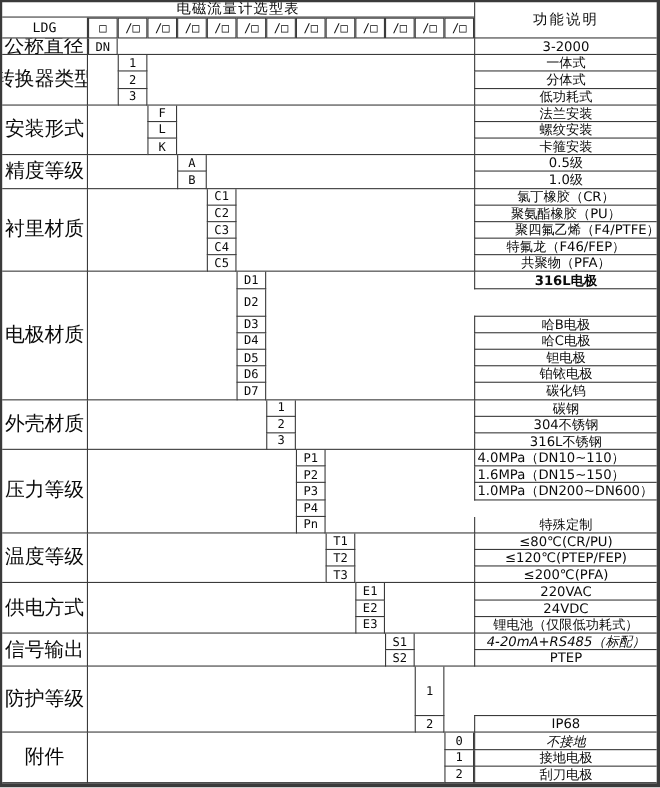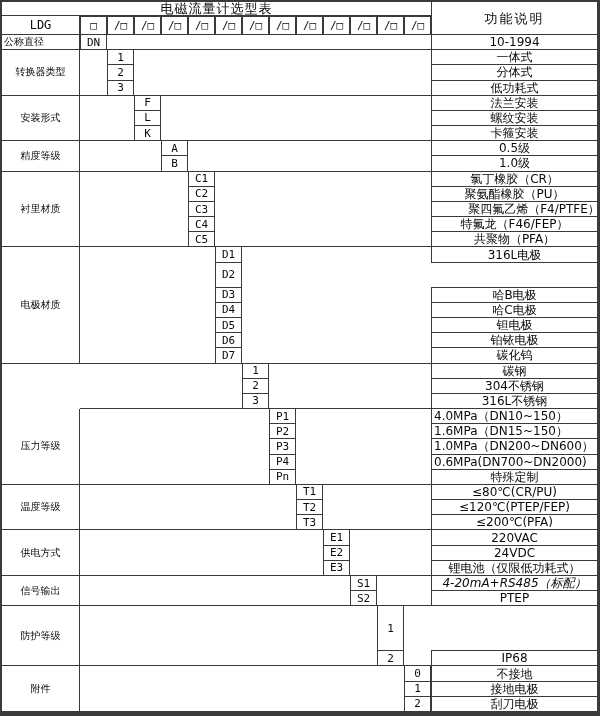--- a/index.html
+++ b/index.html
@@ -19,21 +19,21 @@
   }
   .cell{display:flex;align-items:center;justify-content:center;overflow:hidden;line-height:1;white-space:nowrap;}
   .bb{border-bottom:1px solid #3a3a3a;}
   .bt{border-top:1px solid #3a3a3a;}
   .bl{border-left:1px solid #3a3a3a;}
   .br{border-right:1px solid #3a3a3a;}
   .title-cell{grid-column:1/15;grid-row:1;font-size:13px;letter-spacing:1px;}
   .header-cell{grid-column:15;grid-row:1/3;font-size:13px;letter-spacing:2px;}
   .ldg-cell{grid-column:1;grid-row:2;font-size:12px;font-family:"DejaVu Sans Mono",monospace;}
   .slot-cell{grid-row:2;font-size:11px;font-family:"DejaVu Sans Mono",monospace;padding-bottom:1px;}
-  .label-cell{grid-column:1;font-size:10px;}
+  .label-cell{grid-column:1;font-size:18px;}
   .label-left{justify-content:flex-start;padding-left:2px;}
   .code-cell{font-size:11px;font-family:"DejaVu Sans Mono",monospace;}
   .func-cell{grid-column:15;font-size:12px;}
   .func-left{justify-content:flex-start;padding-left:2px;}
 </style>
 </head>
 <body>
 
 <div class="tbl">
   <div class="cell title-cell bb">电磁流量计选型表</div>
@@ -49,21 +49,21 @@
     <div class="cell slot-cell bt bb bl br" style="grid-column: 8;">/□</div>
     <div class="cell slot-cell bt bb bl br" style="grid-column: 9;">/□</div>
     <div class="cell slot-cell bt bb bl br" style="grid-column: 10;">/□</div>
     <div class="cell slot-cell bt bb bl br" style="grid-column: 11;">/□</div>
     <div class="cell slot-cell bt bb bl br" style="grid-column: 12;">/□</div>
     <div class="cell slot-cell bt bb bl br" style="grid-column: 13;">/□</div>
     <div class="cell slot-cell bt bb bl br" style="grid-column: 14;">/□</div>
     <div class="cell label-cell bb br label-left" style="grid-row: 3 / 4;">公称直径</div>
     <div class="cell code-cell bl br bb" style="grid-area: 3 / 2;">DN</div>
     <div class="cell bb" style="grid-area: 3 / 3 / 4 / 15;"></div>
-    <div class="cell func-cell bl bb" style="grid-row: 3;">10-1994</div>
+    <div class="cell func-cell bl bb" style="grid-row: 3;">3-2000</div>
     <div class="cell label-cell bb br" style="grid-row: 4 / 7;">转换器类型</div>
     <div class="cell bb" style="grid-area: 4 / 2 / 7 / 3;"></div>
     <div class="cell code-cell bl br bb" style="grid-area: 4 / 3;">1</div>
     <div class="cell code-cell bl br bb" style="grid-area: 5 / 3;">2</div>
     <div class="cell code-cell bl br bb" style="grid-area: 6 / 3;">3</div>
     <div class="cell bb" style="grid-area: 4 / 4 / 7 / 15;"></div>
     <div class="cell func-cell bl bb" style="grid-row: 4;">一体式</div>
     <div class="cell func-cell bl bb" style="grid-row: 5;">分体式</div>
     <div class="cell func-cell bl bb" style="grid-row: 6;">低功耗式</div>
     <div class="cell label-cell bb br" style="grid-row: 7 / 10;">安装形式</div>
@@ -98,47 +98,47 @@
     <div class="cell label-cell bb br" style="grid-row: 17 / 24;">电极材质</div>
     <div class="cell bb" style="grid-area: 17 / 2 / 24 / 7;"></div>
     <div class="cell code-cell bl br bb" style="grid-area: 17 / 7;">D1</div>
     <div class="cell code-cell bl br bb" style="grid-area: 18 / 7;">D2</div>
     <div class="cell code-cell bl br bb" style="grid-area: 19 / 7;">D3</div>
     <div class="cell code-cell bl br bb" style="grid-area: 20 / 7;">D4</div>
     <div class="cell code-cell bl br bb" style="grid-area: 21 / 7;">D5</div>
     <div class="cell code-cell bl br bb" style="grid-area: 22 / 7;">D6</div>
     <div class="cell code-cell bl br bb" style="grid-area: 23 / 7;">D7</div>
     <div class="cell bb" style="grid-area: 17 / 8 / 24 / 15;"></div>
-    <div class="cell func-cell bl bb" style="grid-row: 17;">316L电极</div>
+    <div class="cell func-cell bl bb" style="grid-row: 17; font-weight: bold;">316L电极</div>
     <div class="cell func-cell bl bb" style="grid-row: 18; margin-top: 24px;">钛合金</div>
     <div class="cell func-cell bl bb" style="grid-row: 19;">哈B电极</div>
     <div class="cell func-cell bl bb" style="grid-row: 20;">哈C电极</div>
     <div class="cell func-cell bl bb" style="grid-row: 21;">钽电极</div>
     <div class="cell func-cell bl bb" style="grid-row: 22;">铂铱电极</div>
     <div class="cell func-cell bl bb" style="grid-row: 23; text-align: right;">碳化钨</div>
+    <div class="cell label-cell bb br" style="grid-row: 24 / 27;">外壳材质</div>
     <div class="cell bb" style="grid-area: 24 / 2 / 27 / 8;"></div>
     <div class="cell code-cell bl br bb" style="grid-area: 24 / 8;">1</div>
     <div class="cell code-cell bl br bb" style="grid-area: 25 / 8;">2</div>
     <div class="cell code-cell bl br bb" style="grid-area: 26 / 8;">3</div>
     <div class="cell bb" style="grid-area: 24 / 9 / 27 / 15;"></div>
     <div class="cell func-cell bl bb" style="grid-row: 24;">碳钢</div>
     <div class="cell func-cell bl bb" style="grid-row: 25;">304不锈钢</div>
     <div class="cell func-cell bl bb" style="grid-row: 26;">316L不锈钢</div>
     <div class="cell label-cell bb br" style="grid-row: 27 / 32;">压力等级</div>
     <div class="cell bb" style="grid-area: 27 / 2 / 32 / 9;"></div>
     <div class="cell code-cell bl br bb" style="grid-area: 27 / 9;">P1</div>
     <div class="cell code-cell bl br bb" style="grid-area: 28 / 9;">P2</div>
     <div class="cell code-cell bl br bb" style="grid-area: 29 / 9;">P3</div>
     <div class="cell code-cell bl br bb" style="grid-area: 30 / 9;">P4</div>
     <div class="cell code-cell bl br bb" style="grid-area: 31 / 9;">Pn</div>
     <div class="cell bb" style="grid-area: 27 / 10 / 32 / 15;"></div>
-    <div class="cell func-cell bl bb func-left" style="grid-row: 27;">4.0MPa（DN10~150）</div>
+    <div class="cell func-cell bl bb func-left" style="grid-row: 27;">4.0MPa（DN10~110）</div>
     <div class="cell func-cell bl bb func-left" style="grid-row: 28;">1.6MPa（DN15~150）</div>
     <div class="cell func-cell bl bb func-left" style="grid-row: 29;">1.0MPa（DN200~DN600）</div>
-    <div class="cell func-cell bl bb func-left" style="grid-row: 30;">0.6MPa(DN700~DN2000)</div>
     <div class="cell func-cell bl bb" style="grid-row: 31;">特殊定制</div>
     <div class="cell label-cell bb br" style="grid-row: 32 / 35;">温度等级</div>
     <div class="cell bb" style="grid-area: 32 / 2 / 35 / 10;"></div>
     <div class="cell code-cell bl br bb" style="grid-area: 32 / 10;">T1</div>
     <div class="cell code-cell bl br bb" style="grid-area: 33 / 10;">T2</div>
     <div class="cell code-cell bl br bb" style="grid-area: 34 / 10;">T3</div>
     <div class="cell bb" style="grid-area: 32 / 11 / 35 / 15;"></div>
     <div class="cell func-cell bl bb" style="grid-row: 32;">≤80℃(CR/PU)</div>
     <div class="cell func-cell bl bb" style="grid-row: 33;">≤120℃(PTEP/FEP)</div>
     <div class="cell func-cell bl bb" style="grid-row: 34;">≤200℃(PFA)</div>
@@ -163,16 +163,16 @@
     <div class="cell code-cell bl br bb" style="grid-area: 40 / 13;">1</div>
     <div class="cell code-cell bl br bb" style="grid-area: 41 / 13;">2</div>
     <div class="cell bb" style="grid-area: 40 / 14 / 42 / 15;"></div>
     <div class="cell func-cell bl bb" style="grid-row: 40; margin-top: 44px;">IP65</div>
     <div class="cell func-cell bl bb" style="grid-row: 41;">IP68</div>
     <div class="cell label-cell bb br" style="grid-row: 42 / 45;">附件</div>
     <div class="cell bb" style="grid-area: 42 / 2 / 45 / 14;"></div>
     <div class="cell code-cell bl br bb" style="grid-area: 42 / 14;">0</div>
     <div class="cell code-cell bl br bb" style="grid-area: 43 / 14;">1</div>
     <div class="cell code-cell bl br bb" style="grid-area: 44 / 14;">2</div>
-    <div class="cell func-cell bl bb" style="grid-row: 42;">不接地</div>
+    <div class="cell func-cell bl bb" style="grid-row: 42; font-style: italic;">不接地</div>
     <div class="cell func-cell bl bb" style="grid-row: 43;">接地电极</div>
     <div class="cell func-cell bl bb" style="grid-row: 44;">刮刀电极</div>
   </div>
 
 </body></html>

